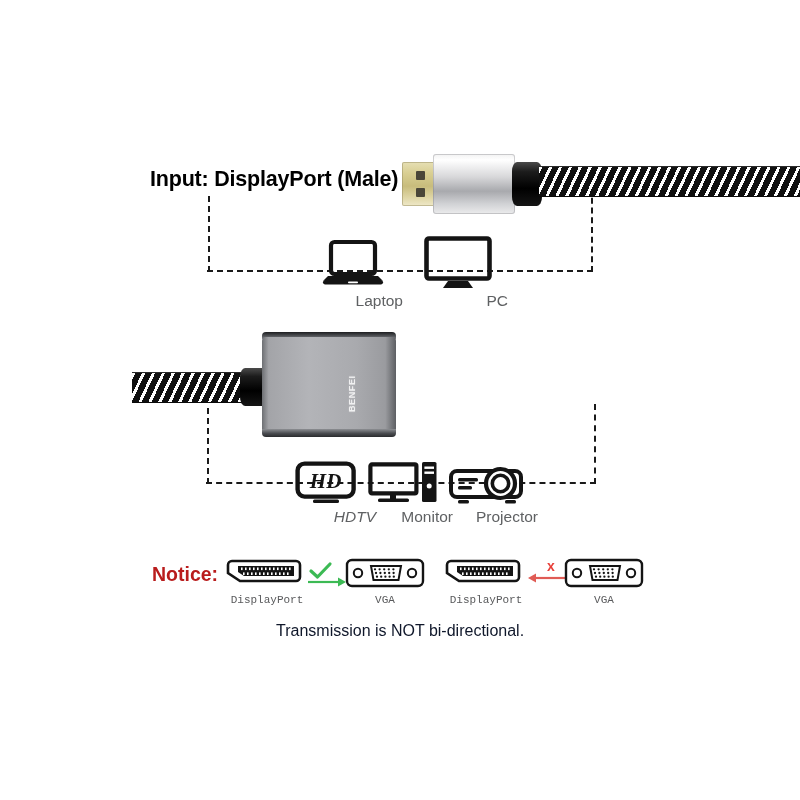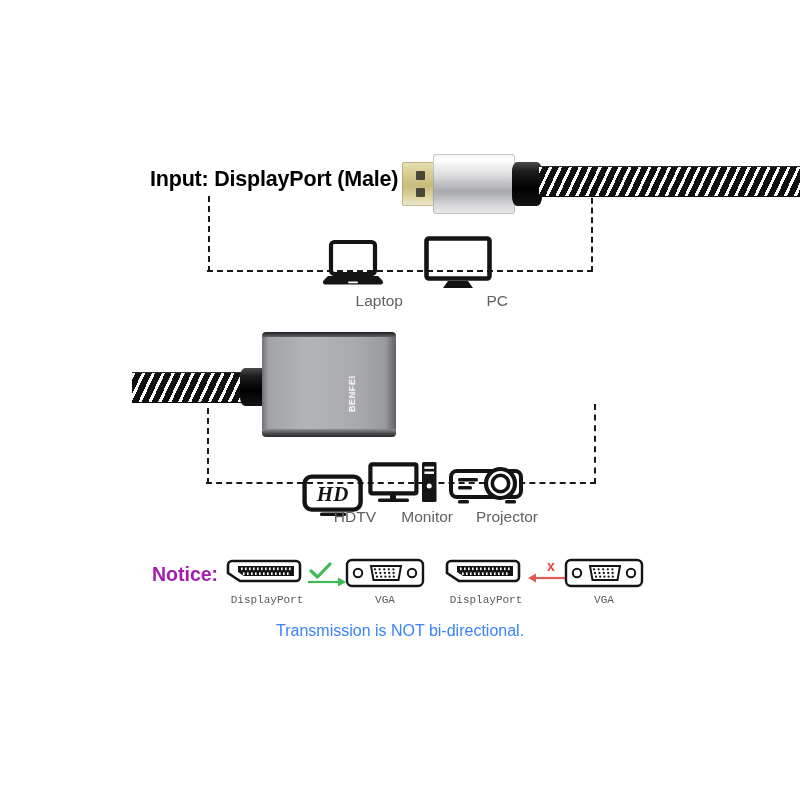--- a/index.html
+++ b/index.html
@@ -43,27 +43,27 @@
     font-family: Liberation Mono, monospace;
     font-size: 11px;
     color: #58595b;
     white-space: nowrap;
     text-align: center;
   }
   .notice-word {
     font-family: "Liberation Sans", sans-serif;
     font-weight: bold;
     font-size: 19.5px;
-    color: #a21caf;
+    color: #b91c1c;
     white-space: nowrap;
   }
   .notice-sentence {
     font-family: "Liberation Sans", sans-serif;
     font-size: 16px;
-    color: #3b82f6;
+    color: #0f172a;
     white-space: nowrap;
   }
 
   
   .dash-v {
     position: absolute;
     width: 0;
     border-left: 2px dashed #1a1a1a;
   }
   .dash-h {
@@ -190,28 +190,28 @@
     <div class="adapter-body abs" style="left:262px; top:337px; width:134px; height:96px;"></div>
     <div class="adapter-bottom abs" style="left:262px; top:429px; width:134px; height:8px;"></div>
     <div class="adapter-logo abs" style="left:347px; top:360px; height:52px;">BENFEI</div>
   </div>
 
   <div class="dash-v abs" style="left:207px; top:408px; height:76px;"></div>
   <div class="dash-h abs" style="left:206px; top:482px; width:390px;"></div>
   <div class="dash-v abs" style="left:594px; top:404px; height:80px;"></div>
 
 
-  <div class="abs" style="left:302px; top:461px; width:62px; height:44px;margin-top:13px;">
+  <div class="abs" style="left:295px; top:461px; width:62px; height:44px;">
     <svg width="62" height="44" viewBox="0 0 62 44">
       <rect x="2.6" y="2.6" width="56" height="33" rx="7" ry="7" fill="none" stroke="#141414" stroke-width="4.4"></rect>
       <text x="30.6" y="26.5" text-anchor="middle" font-family="Liberation Serif, serif" font-style="italic" font-weight="bold" font-size="21" fill="#141414">HD</text>
       <rect x="18" y="38.6" width="26" height="3.4" rx="1.5" fill="#141414"></rect>
     </svg>
   </div>
-  <div class="icon-label abs" style="left:276px; top:508px; width:100px;">HDTV</div>
+  <div class="icon-label abs" style="left:276px; top:508px; width:100px;font-style:italic;">HDTV</div>
 
   <div class="abs" style="left:368px; top:460px; width:70px; height:46px;">
     <svg width="70" height="46" viewBox="0 0 70 46">
       <rect x="2.4" y="4.4" width="46" height="29" rx="1.6" ry="1.6" fill="none" stroke="#141414" stroke-width="4.2"></rect>
       <rect x="22" y="34" width="6" height="5" fill="#141414"></rect>
       <rect x="10" y="38.5" width="31" height="3.6" rx="1.6" fill="#141414"></rect>
       <rect x="54" y="2" width="14.5" height="40" rx="1.6" fill="#141414"></rect>
       <rect x="56.4" y="6.5" width="9.6" height="2.4" fill="#ffffff"></rect>
       <rect x="56.4" y="11.5" width="9.6" height="2.4" fill="#ffffff"></rect>
       <circle cx="61.2" cy="26" r="2.5" fill="#ffffff"></circle>

